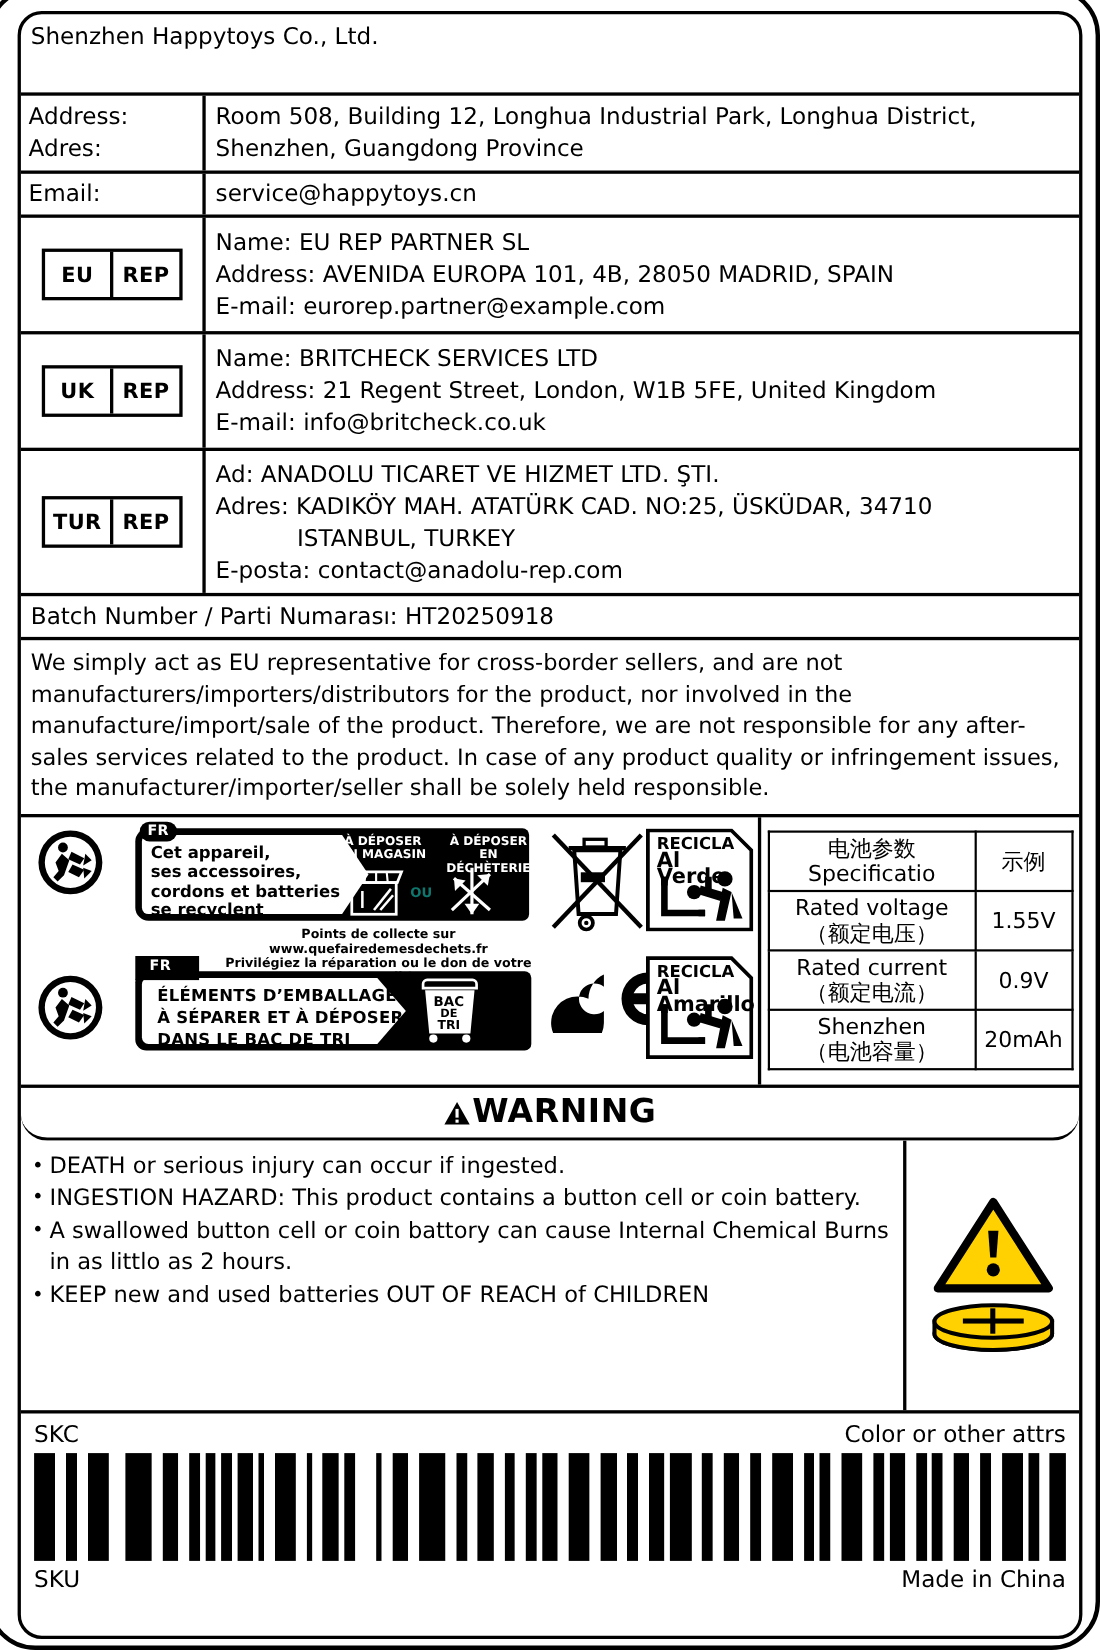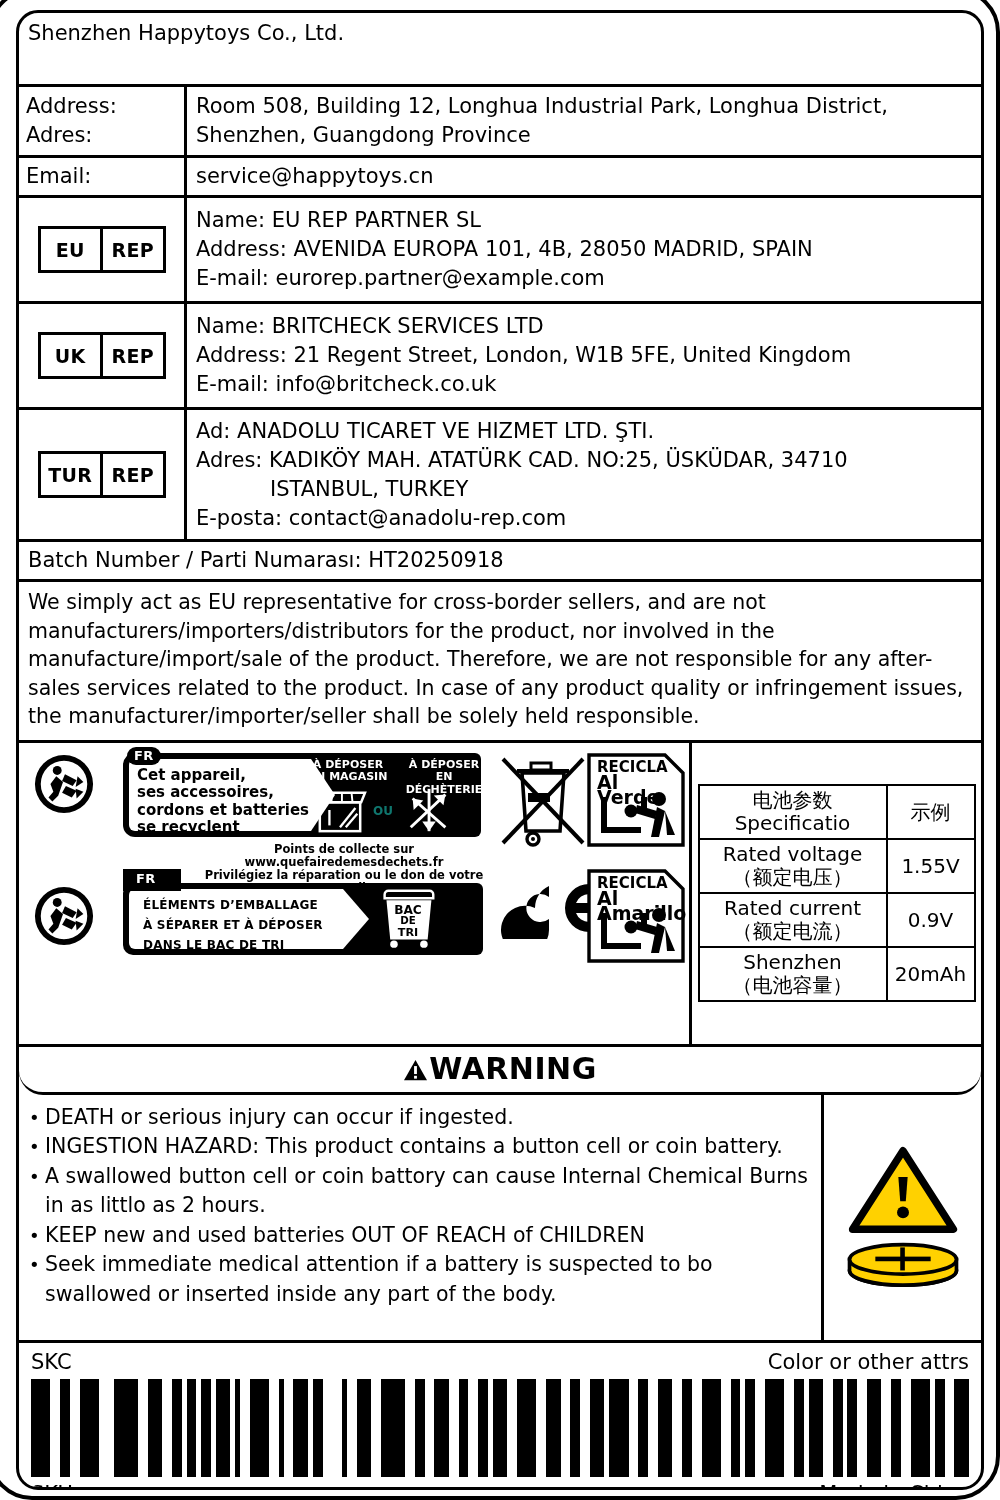--- a/index.html
+++ b/index.html
@@ -77,21 +77,21 @@
   
   .fullrow{
     border-bottom:3px solid #000;box-sizing:border-box;
     padding:4px 10px 4px 9px;
   }
   .disclaimer{font-size:20.5px;line-height:28.6px;padding:6px 11px 9px 9px;}
 
   
   .symbol-band{
     display:flex;border-bottom:3px solid #000;
-    height:304px;box-sizing:border-box;align-items:flex-start;
+    height:246px;box-sizing:border-box;align-items:flex-start;
   }
   .sym-left{
     flex:1 1 auto;position:relative;height:100%;
     box-sizing:border-box;padding:6px 0 0 0;
   }
 
   
   .triman{width:62px;height:62px;flex:0 0 62px;}
 
   
@@ -119,21 +119,21 @@
   .banner1-r1 span{width:86px;line-height:12.5px;}
 
   .collecte{
     position:absolute;left:175px;top:100px;width:300px;
     font-size:11.5px;line-height:13px;font-weight:bold;text-align:center;
   }
 
   .banner2-wrap{position:absolute;left:102px;top:126px;width:368px;height:90px;}
   .banner2-text{
     position:absolute;left:22px;top:26px;
-    font-size:12px;line-height:20px;font-weight:bold;color:#fff;
+    font-size:15px;line-height:20px;font-weight:bold;color:#fff;
     letter-spacing:.2px;z-index:2;
   }
 
   
   .weee-ce{
     position:absolute;left:478px;top:6px;width:92px;height:230px;
   }
   .ce-mark{position:absolute;left:-6px;top:128px;}
 
   
@@ -483,21 +483,20 @@
       <span>WARNING</span>
     </div>
 
     <div class="warn-body" style="min-height:245px;">
       <div class="warn-text">
         <ul id="warn-list">
             <li>DEATH or serious injury can occur if ingested.</li>
             <li>INGESTION HAZARD: This product contains a button cell or coin battery.</li>
             <li>A swallowed button cell or coin battory can cause Internal Chemical Burns in as littlo as 2 hours.</li>
             <li>KEEP new and used batteries OUT OF REACH of CHILDREN</li>
-            <li>Seek immediate medical attention if a battery is suspected to bo swallowed or inserted inside any part of the body.</li>
           </ul>
       </div>
       <div class="warn-icon">
         <svg viewBox="0 0 120 96" width="112" height="90">
           <path d="M60 6 L114 90 H6 Z" fill="#FFD100" stroke="#000" stroke-width="8" stroke-linejoin="round"></path>
           <path d="M55 34 h10 l-2 26 h-6 Z" fill="#000"></path>
           <circle cx="60" cy="72" r="6.4" fill="#000"></circle>
         </svg>
         <svg viewBox="0 0 128 54" width="118" height="50" style="margin-top:4px;">
           <ellipse cx="64" cy="34" rx="58" ry="16" fill="#FFD100" stroke="#000" stroke-width="4"></ellipse>

